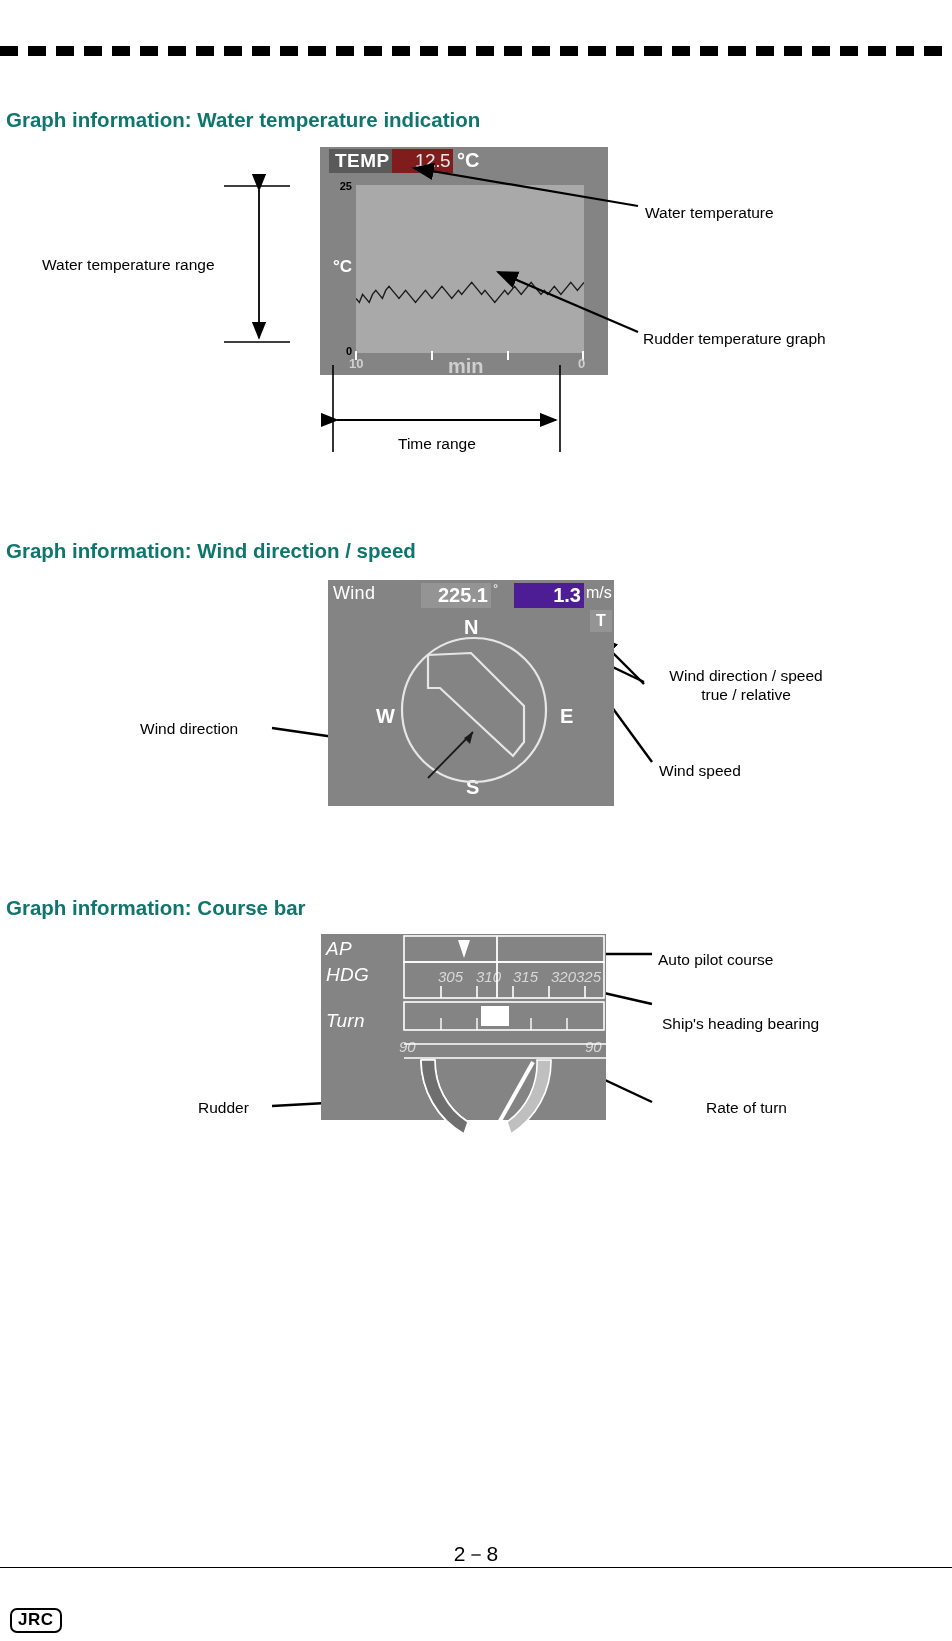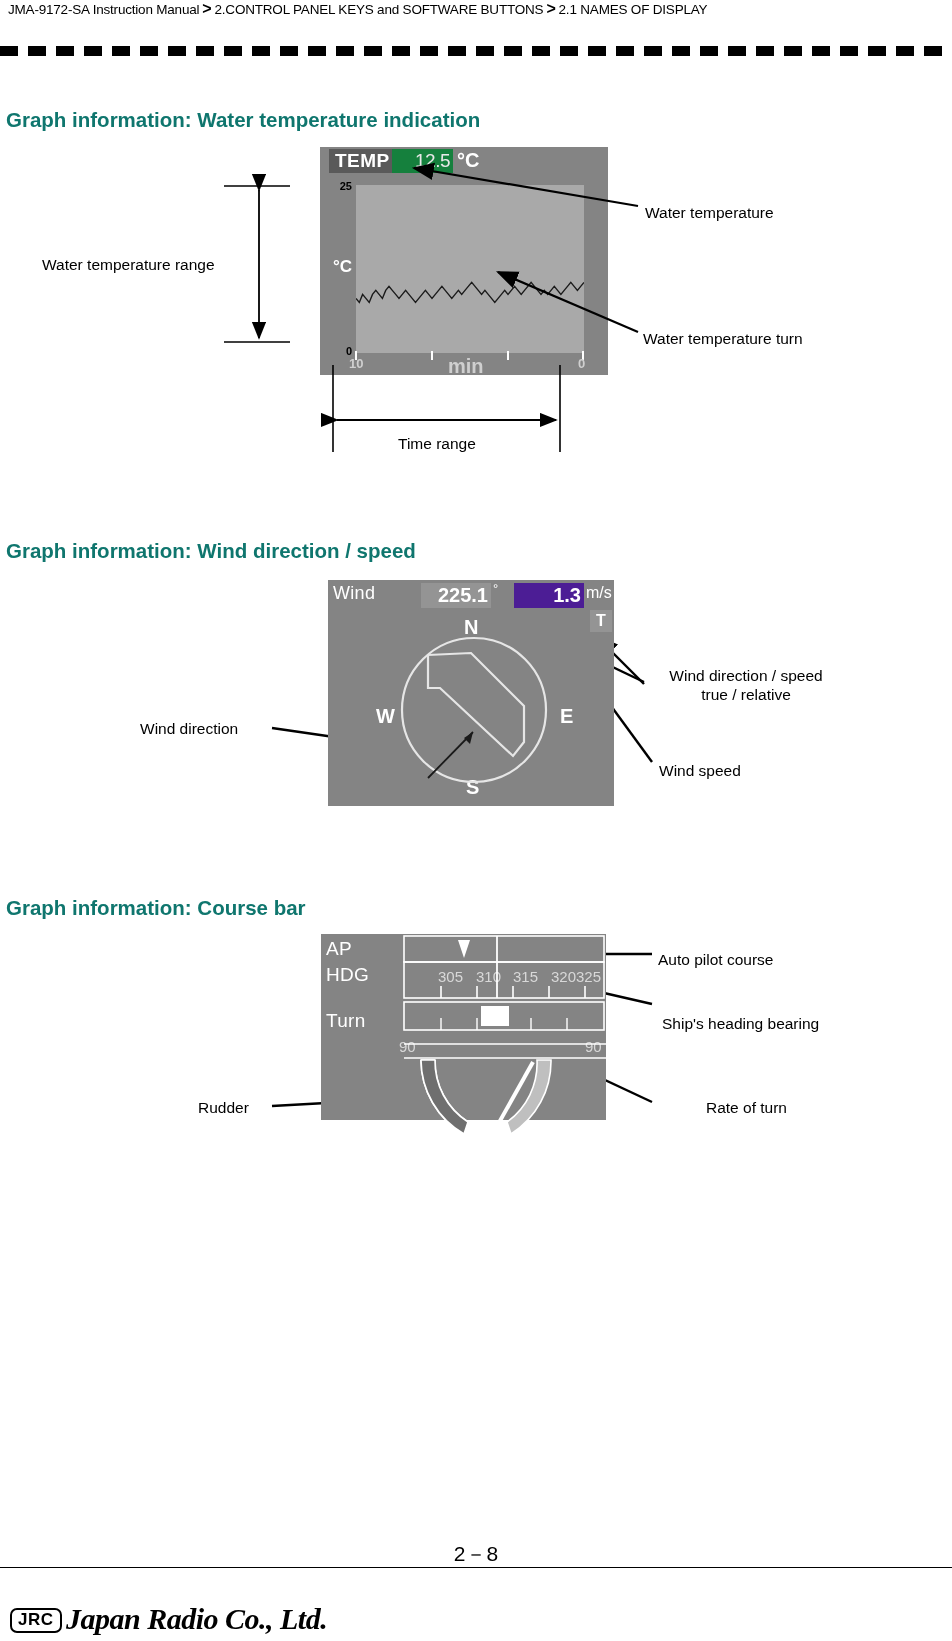--- a/index.html
+++ b/index.html
@@ -43,21 +43,21 @@
   #temp-panel { left: 320px; top: 147px; width: 288px; height: 228px; }
   .temp-header { position: absolute; left: 0; top: 0; width: 100%; height: 28px; }
   .temp-tag {
     position: absolute; left: 9px; top: 2px;
     background: #5a5a5a; color: #fff;
     font-size: 19px; font-weight: bold; padding: 1px 6px 2px 6px;
     letter-spacing: 0.5px; line-height: 21px;
   }
   .temp-value-box {
     position: absolute; left: 72px; top: 2px; width: 61px; height: 24px;
-    background: #15803d; text-align: right; padding-right: 3px;
+    background: #7f1d1d; text-align: right; padding-right: 3px;
     font-size: 19px; color: #e8e8e8; line-height: 24px; letter-spacing: -0.5px;
   }
   .temp-unit {
     position: absolute; left: 137px; top: 1px;
     font-size: 20px; font-weight: bold; color: #fff; line-height: 25px;
   }
   .temp-plot {
     position: absolute; left: 36px; top: 38px; width: 228px; height: 168px;
     background: #a9a9a9;
   }
@@ -98,21 +98,21 @@
   .wind-tr-box {
     position: absolute; left: 262px; top: 30px; width: 22px; height: 22px;
     background: #949494; text-align: center;
     font-size: 16px; font-weight: bold; color: #fff; line-height: 22px;
   }
   .compass-letter {
     position: absolute; font-size: 20px; font-weight: bold; color: #fff;
   }
 
   
-  #course-panel { left: 321px; top: 934px; width: 285px; height: 186px; }
+  #course-panel { left: 321px; top: 934px; width: 285px; height: 186px; font-style: italic; }
   .cb-label {
     position: absolute; font-size: 19px; color: #fff; letter-spacing: 0.3px;
   }
   .cb-scale-num {
     position: absolute; font-size: 15px; color: #d8d8d8;
   }
   .cb-rudder-label {
     position: absolute; font-size: 18px; color: #ffffff;
   }
   .cb-rudder-val {
@@ -149,23 +149,20 @@
   }
 
   svg { display: block; }
   .ann-svg { position: absolute; left: 0; top: 0; pointer-events: none; }
 </style>
 </head>
 <body>
 
 <div class="page">
 
-  <div class="breadcrumb">
-    <span>JMA-9172-SA Instruction Manual</span><span class="sep">&gt;</span><span>2.CONTROL PANEL KEYS and SOFTWARE BUTTONS</span><span class="sep">&gt;</span><span>2.1  NAMES OF DISPLAY</span>
-  </div>
   <div class="dashrule"></div>
 
   <div class="section-title" style="top:108px;">Graph information: Water temperature indication</div>
 
   <div class="lcd" id="temp-panel">
     <div class="temp-header">
       <div class="temp-tag">TEMP</div>
       <div class="temp-value-box">12.5</div>
       <div class="temp-unit">°C</div>
     </div>
@@ -224,21 +221,21 @@
 
     <line x1="652" y1="1004" x2="556" y2="982" stroke="#000" stroke-width="2.4" marker-end="url(#ah)"></line>
 
     <line x1="652" y1="1102" x2="498" y2="1030" stroke="#000" stroke-width="2.4" marker-end="url(#ah)"></line>
 
     <line x1="272" y1="1106" x2="452" y2="1096" stroke="#000" stroke-width="2.4" marker-end="url(#ah)"></line>
   </svg>
 
   <div class="callout" style="left:42px; top:255px;">Water temperature range</div>
   <div class="callout" style="left:645px; top:203px;">Water temperature</div>
-  <div class="callout" style="left:643px; top:329px;">Water temperature turn</div>
+  <div class="callout" style="left:643px; top:329px;">Rudder temperature graph</div>
   <div class="callout" style="left:398px; top:434px;">Time range</div>
 
   <div class="section-title" style="top:539px;">Graph information: Wind direction / speed</div>
 
   <div class="lcd" id="wind-panel">
     <div class="wind-label">Wind</div>
     <div class="wind-dir-box">225.1</div>
     <div class="wind-deg">°</div>
     <div class="wind-spd-box">1.3</div>
     <div class="wind-spd-unit">m/s</div>
@@ -327,15 +324,14 @@
   </div>
 
   <div class="callout" style="left:658px; top:950px;">Auto pilot course</div>
   <div class="callout" style="left:662px; top:1014px;">Ship's heading bearing</div>
   <div class="callout" style="left:658px; top:1098px;margin-left:48px;">Rate of turn</div>
   <div class="callout" style="left:198px; top:1098px;">Rudder</div>
 
   <div class="page-num">2－8</div>
   <div class="footer-rule"></div>
   <div class="jrc-box">JRC</div>
-  <div class="jrc-name">Japan Radio Co., Ltd.</div>
 
 </div>
 
 </body></html>

